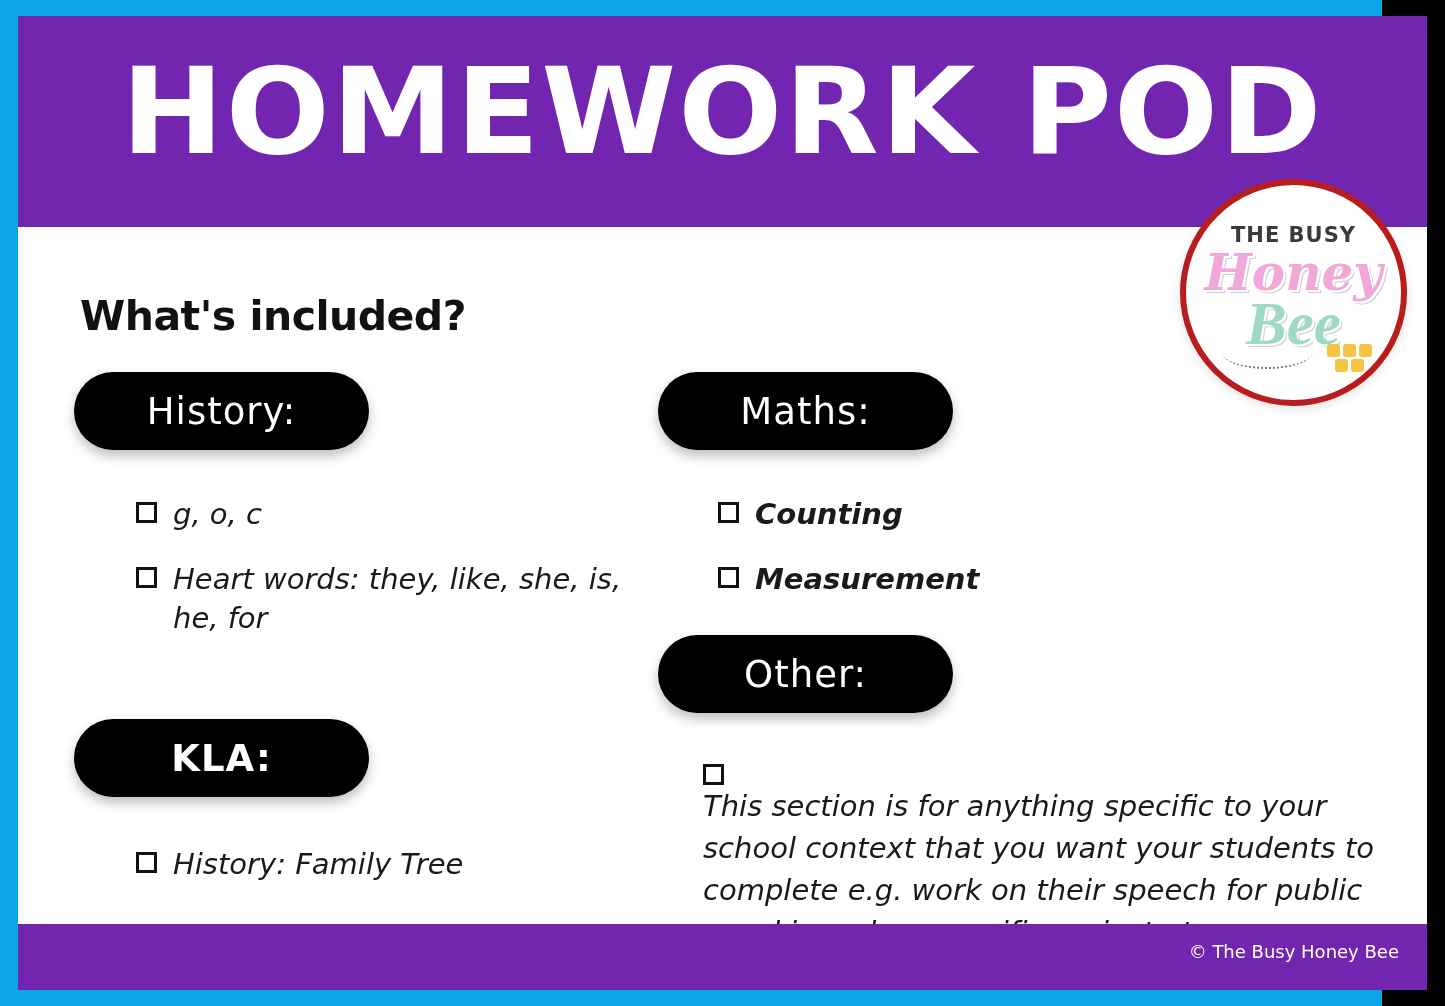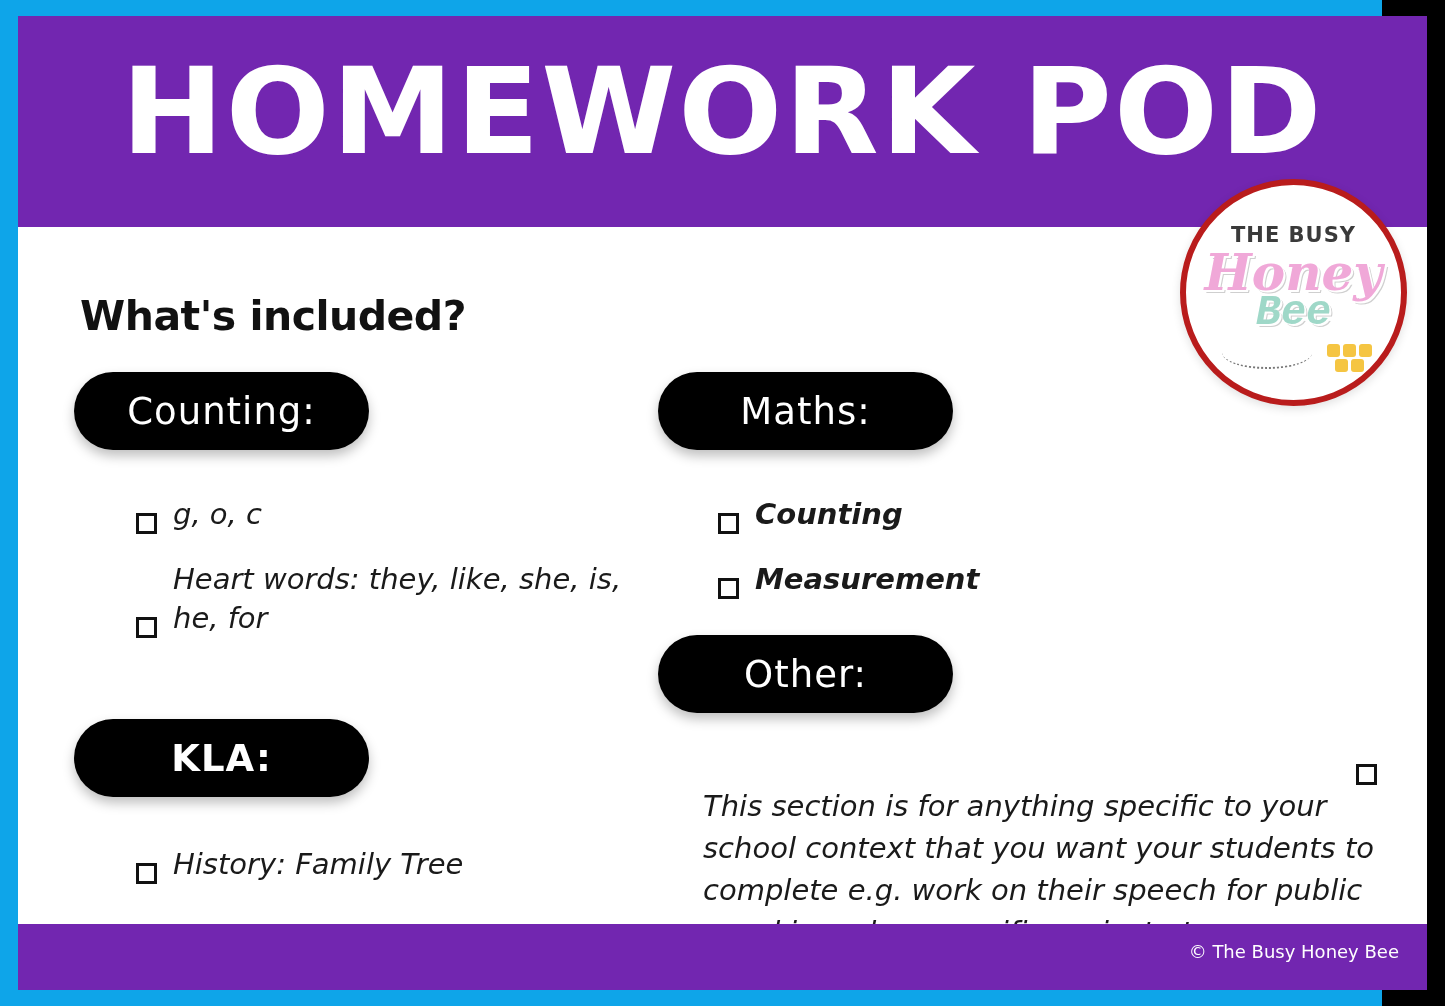--- a/index.html
+++ b/index.html
@@ -128,21 +128,21 @@
     color: #1a1a1a;
     font-style: italic;
   }
   .list-english { left: 118px; top: 268px; width: 520px; }
   .list-kla     { left: 118px; top: 618px; width: 520px; }
   .list-maths   { left: 700px; top: 268px; width: 520px; font-weight: bold; }
   .list-other   { left: 685px; top: 528px; width: 690px; }
 
   .li {
     display: flex;
-    align-items: flex-end;
+    align-items: flex-start;
     margin-bottom: 26px;
     line-height: 1.35;
   }
   .li-text { flex: 1; }
 
   .checkbox {
     width: 21px;
     height: 21px;
     border: 3px solid #111111;
     margin-right: 16px;
@@ -189,24 +189,24 @@
     font-weight: bold;
     font-size: 50px;
     color: #f0a8d8;
     text-shadow: 2px 2px 0 #ffffff, 3px 3px 0 #cfcfcf;
   }
   .logo-bee {
     position: absolute;
     top: 104px;
     left: 0; right: 0;
     text-align: center;
-    font-family: Liberation Mono, monospace;
+    font-family: Liberation Serif, serif;
     font-style: italic;
     font-weight: bold;
-    font-size: 42px;
+    font-size: 61px;
     color: #9fd8c8;
     text-shadow: 2px 2px 0 #ffffff, 3px 3px 0 #cfcfcf;
   }
   .logo-swirl {
     position: absolute;
     left: 36px;
     top: 152px;
     width: 90px;
     height: 30px;
     border-bottom: 2px dotted #777;
@@ -234,21 +234,21 @@
   <div class="card">
 
     <div class="header-band">
       <div class="header-title">HOMEWORK POD</div>
     </div>
 
     <div class="body-area">
 
       <div class="whats-included">What's included?</div>
 
-      <div class="pill pill-english">Counting:</div>
+      <div class="pill pill-english">History:</div>
       <div class="pill pill-kla">KLA:</div>
       <div class="pill pill-maths">Maths:</div>
       <div class="pill pill-other">Other:</div>
 
       <div class="list list-english">
         <div class="li">
           <span class="checkbox"></span>
           <span class="li-text">g, o, c</span>
         </div>
         <div class="li">

